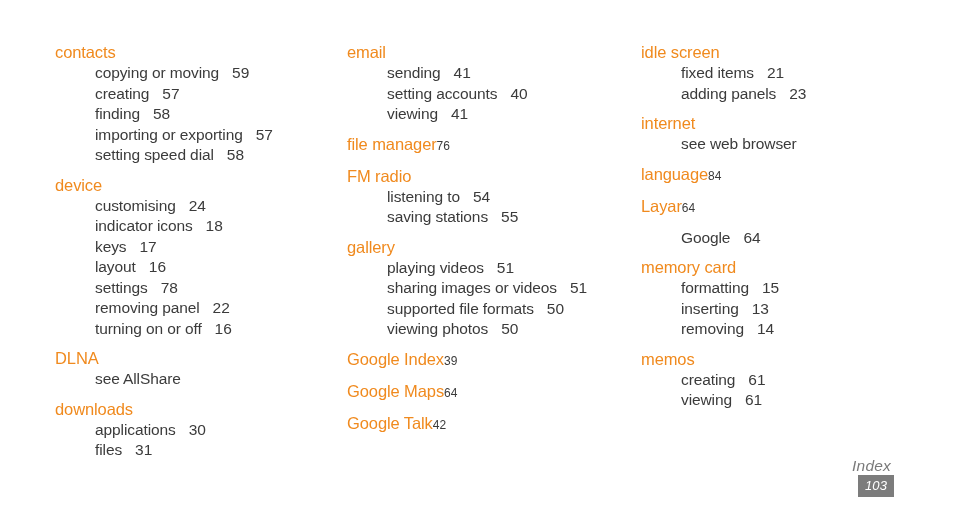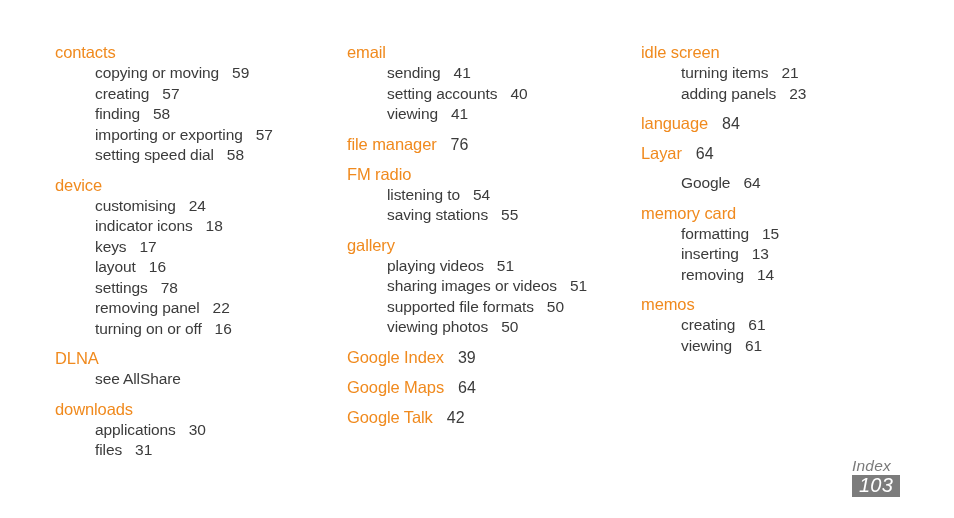--- a/index.html
+++ b/index.html
@@ -45,22 +45,21 @@
   .heading-line {
     display: block;
     white-space: nowrap;
     line-height: 21px;
     font-size: 16.5px;
     color: #F08A1E;
     letter-spacing: -0.1px;
   }
   .heading-line .hpage {
     color: #3b3b3b;
-    margin-left: 14px;
-    font-size: 16px;
+    font-size: 12px;
     letter-spacing: 0;
     text-align: center;
   }
 
   .entry {
     display: block;
     white-space: nowrap;
     margin-left: 40px;
     line-height: 20.5px;
     font-size: 15.5px;
@@ -90,21 +89,21 @@
     font-style: italic;
     font-size: 15.5px;
     color: #7a7a7a;
     letter-spacing: 0.2px;
     margin-right: 9px;
   }
   .footer-page {
     background: #7c7c7c;
     color: #ffffff;
     font-style: italic;
-    font-size: 20px;
+    font-size: 13px;
     letter-spacing: 0.2px;
     padding: 2px 7px 3px 7px;
     line-height: 17px;
     display: inline-block;
   }
 </style>
 </head>
 <body>
 
 <div class="page">
@@ -182,22 +181,28 @@
           <div class="heading-line"><span>Google Maps</span><span class="hpage">64</span></div>
         </div>
         <div class="group">
           <div class="heading-line"><span>Google Talk</span><span class="hpage">42</span></div>
         </div>
       </div>
     <div class="column col3">
         <div class="group">
           <div class="heading-line"><span>idle screen</span></div>
           <div class="entries">
-            <div class="entry"><span>turning items</span><span class="epage">21</span></div>
+            <div class="entry"><span>fixed items</span><span class="epage">21</span></div>
             <div class="entry"><span>adding panels</span><span class="epage">23</span></div>
+          </div>
+        </div>
+        <div class="group">
+          <div class="heading-line"><span>internet</span></div>
+          <div class="entries">
+            <div class="entry"><span>see web browser</span></div>
           </div>
         </div>
         <div class="group">
           <div class="heading-line"><span>language</span><span class="hpage">84</span></div>
         </div>
         <div class="group">
           <div class="heading-line"><span>Layar</span><span class="hpage">64</span></div>
         </div>
         <div class="group">
           <div class="entries">

